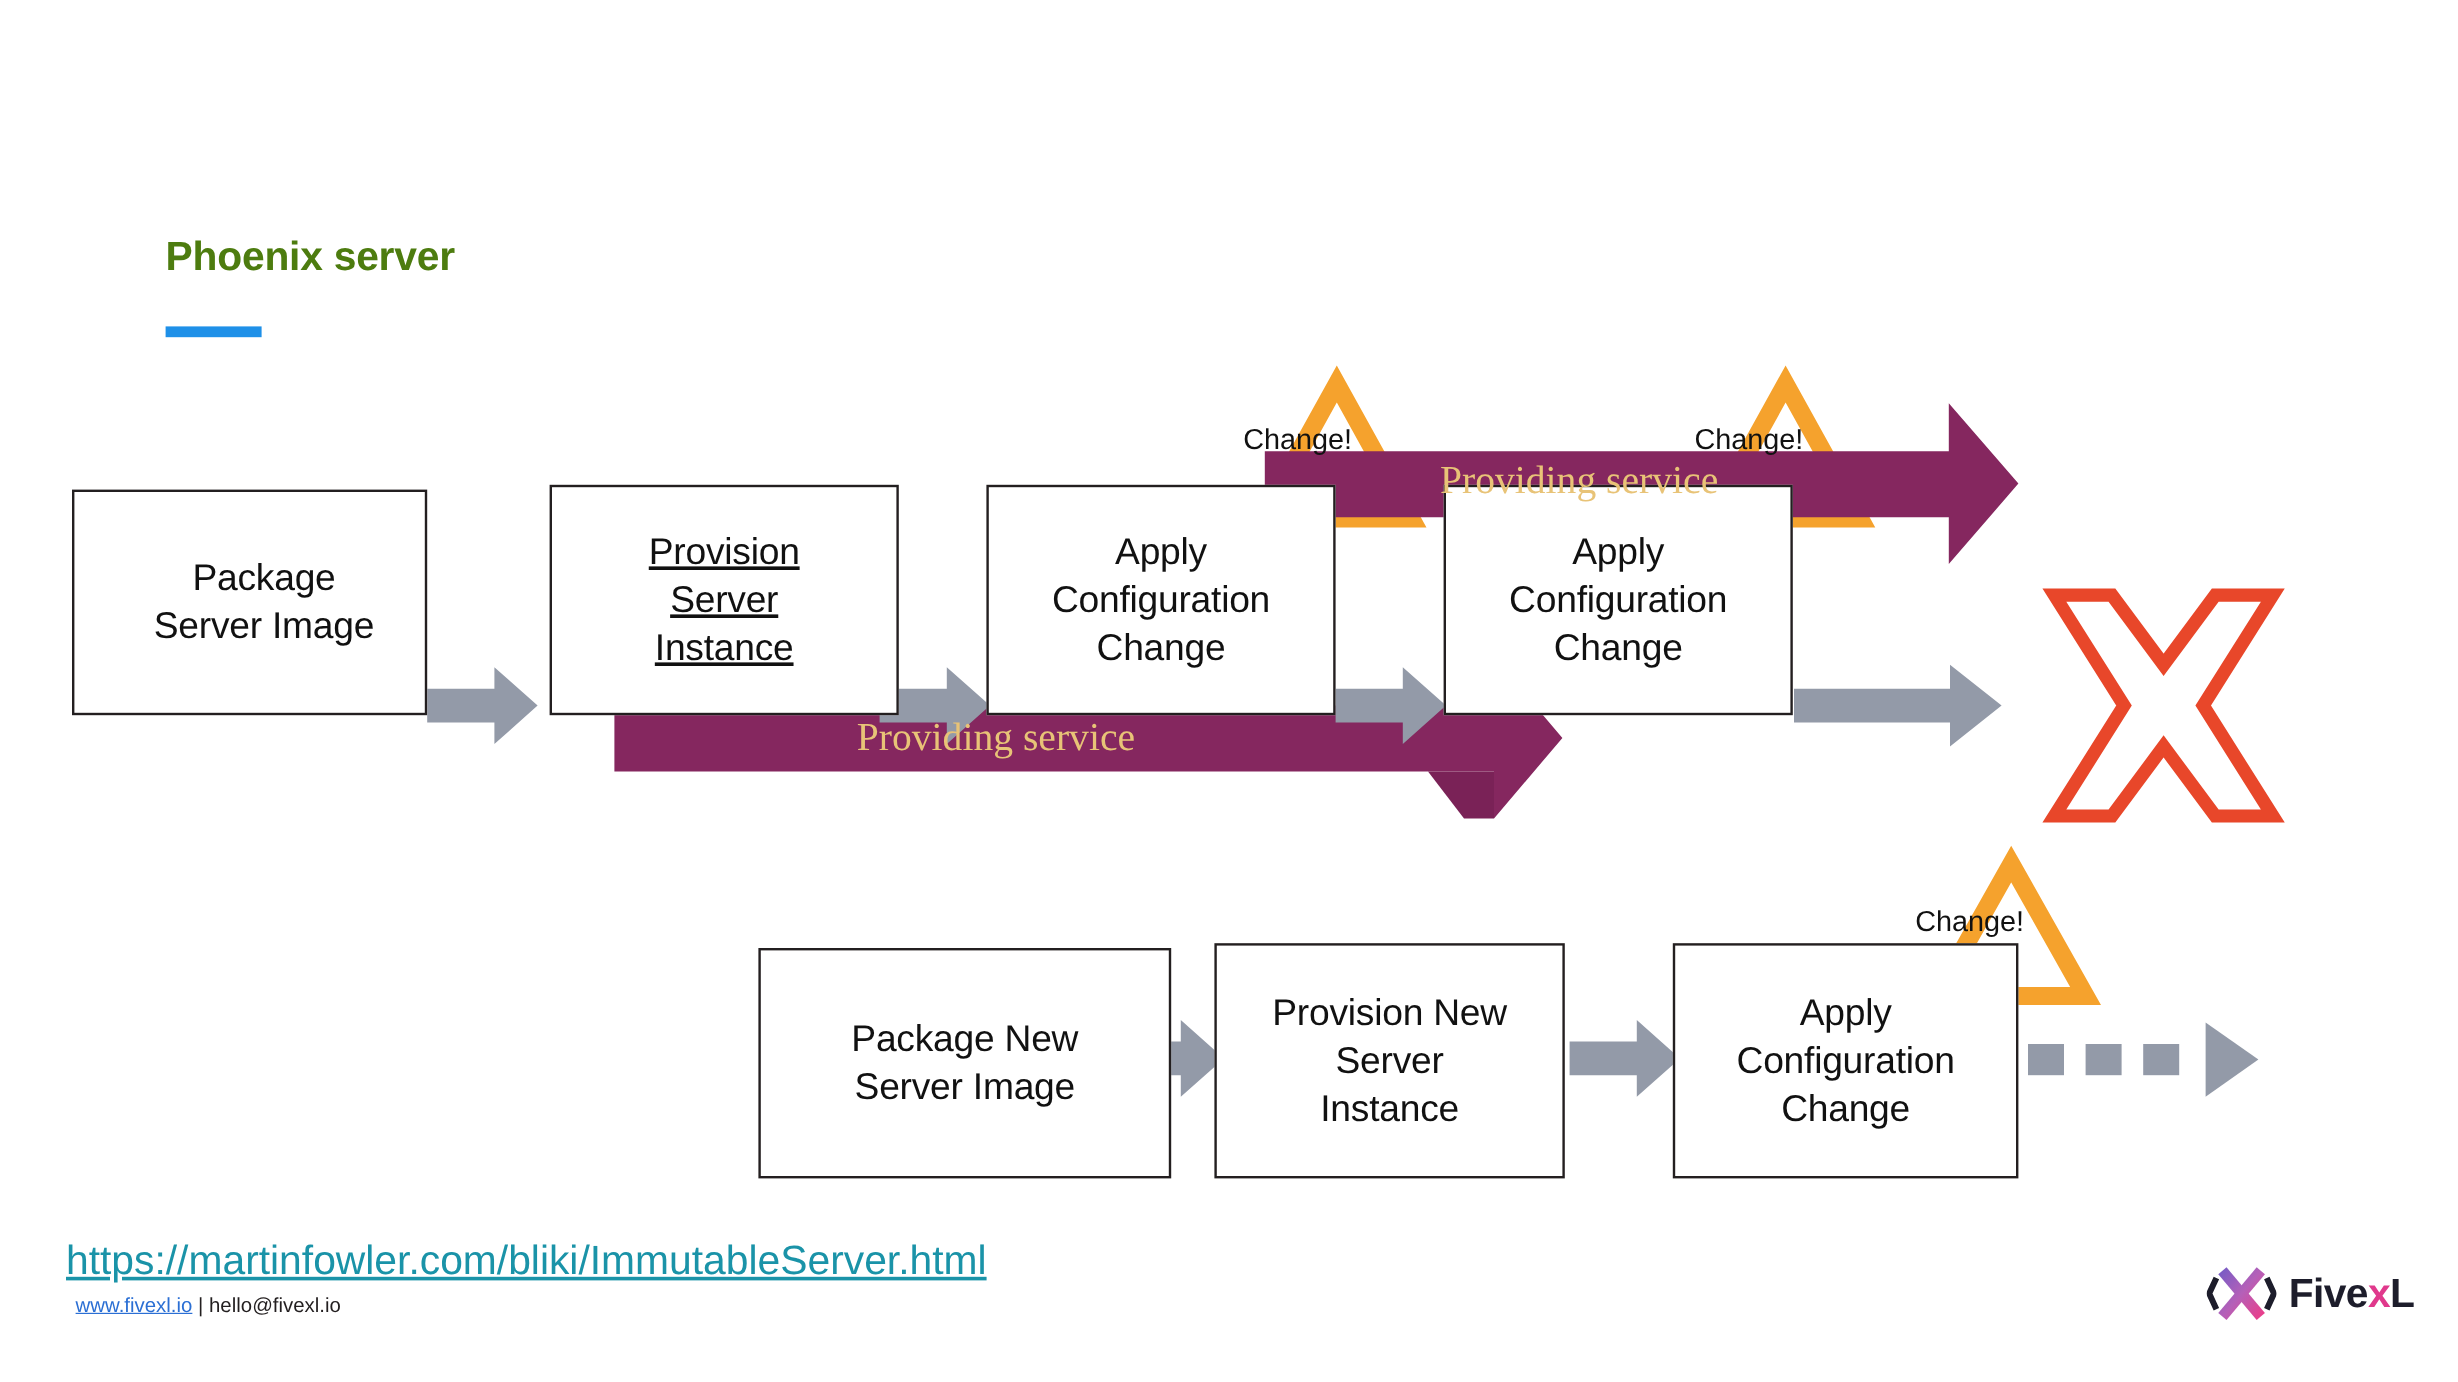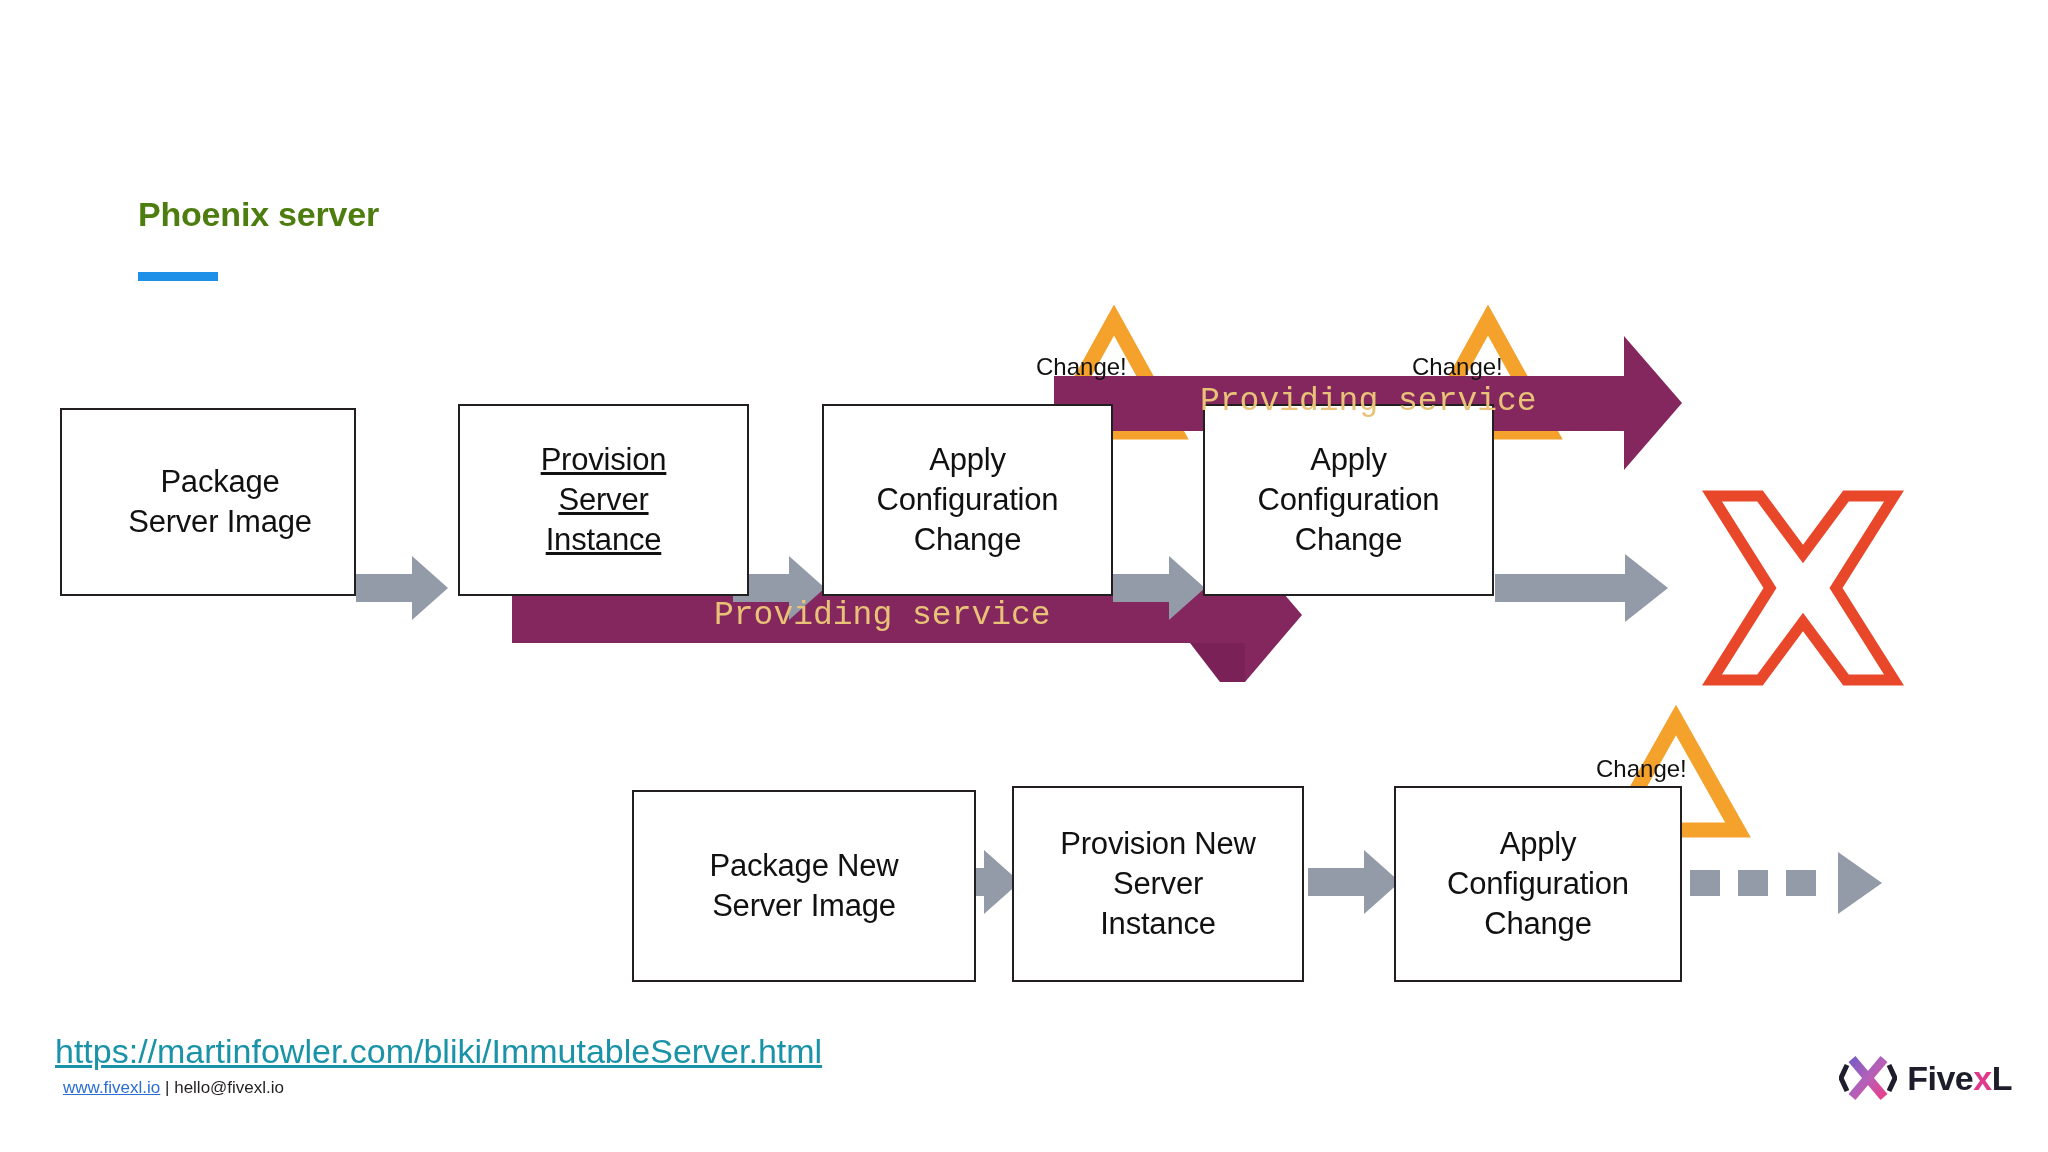--- a/index.html
+++ b/index.html
@@ -71,21 +71,21 @@
     font-family: "Liberation Sans", sans-serif;
     font-size: 24px;
     color: #111111;
     white-space: nowrap;
     z-index: 8;
   }
 
   
   .svc-label {
     position: absolute;
-    font-family: Liberation Mono, monospace;
+    font-family: Liberation Serif, serif;
     font-size: 33px;
     color: #e8c377;
     white-space: nowrap;
     z-index: 7;
   }
 
   
   #footer-source-link {
     position: absolute;
     left: 55px;

